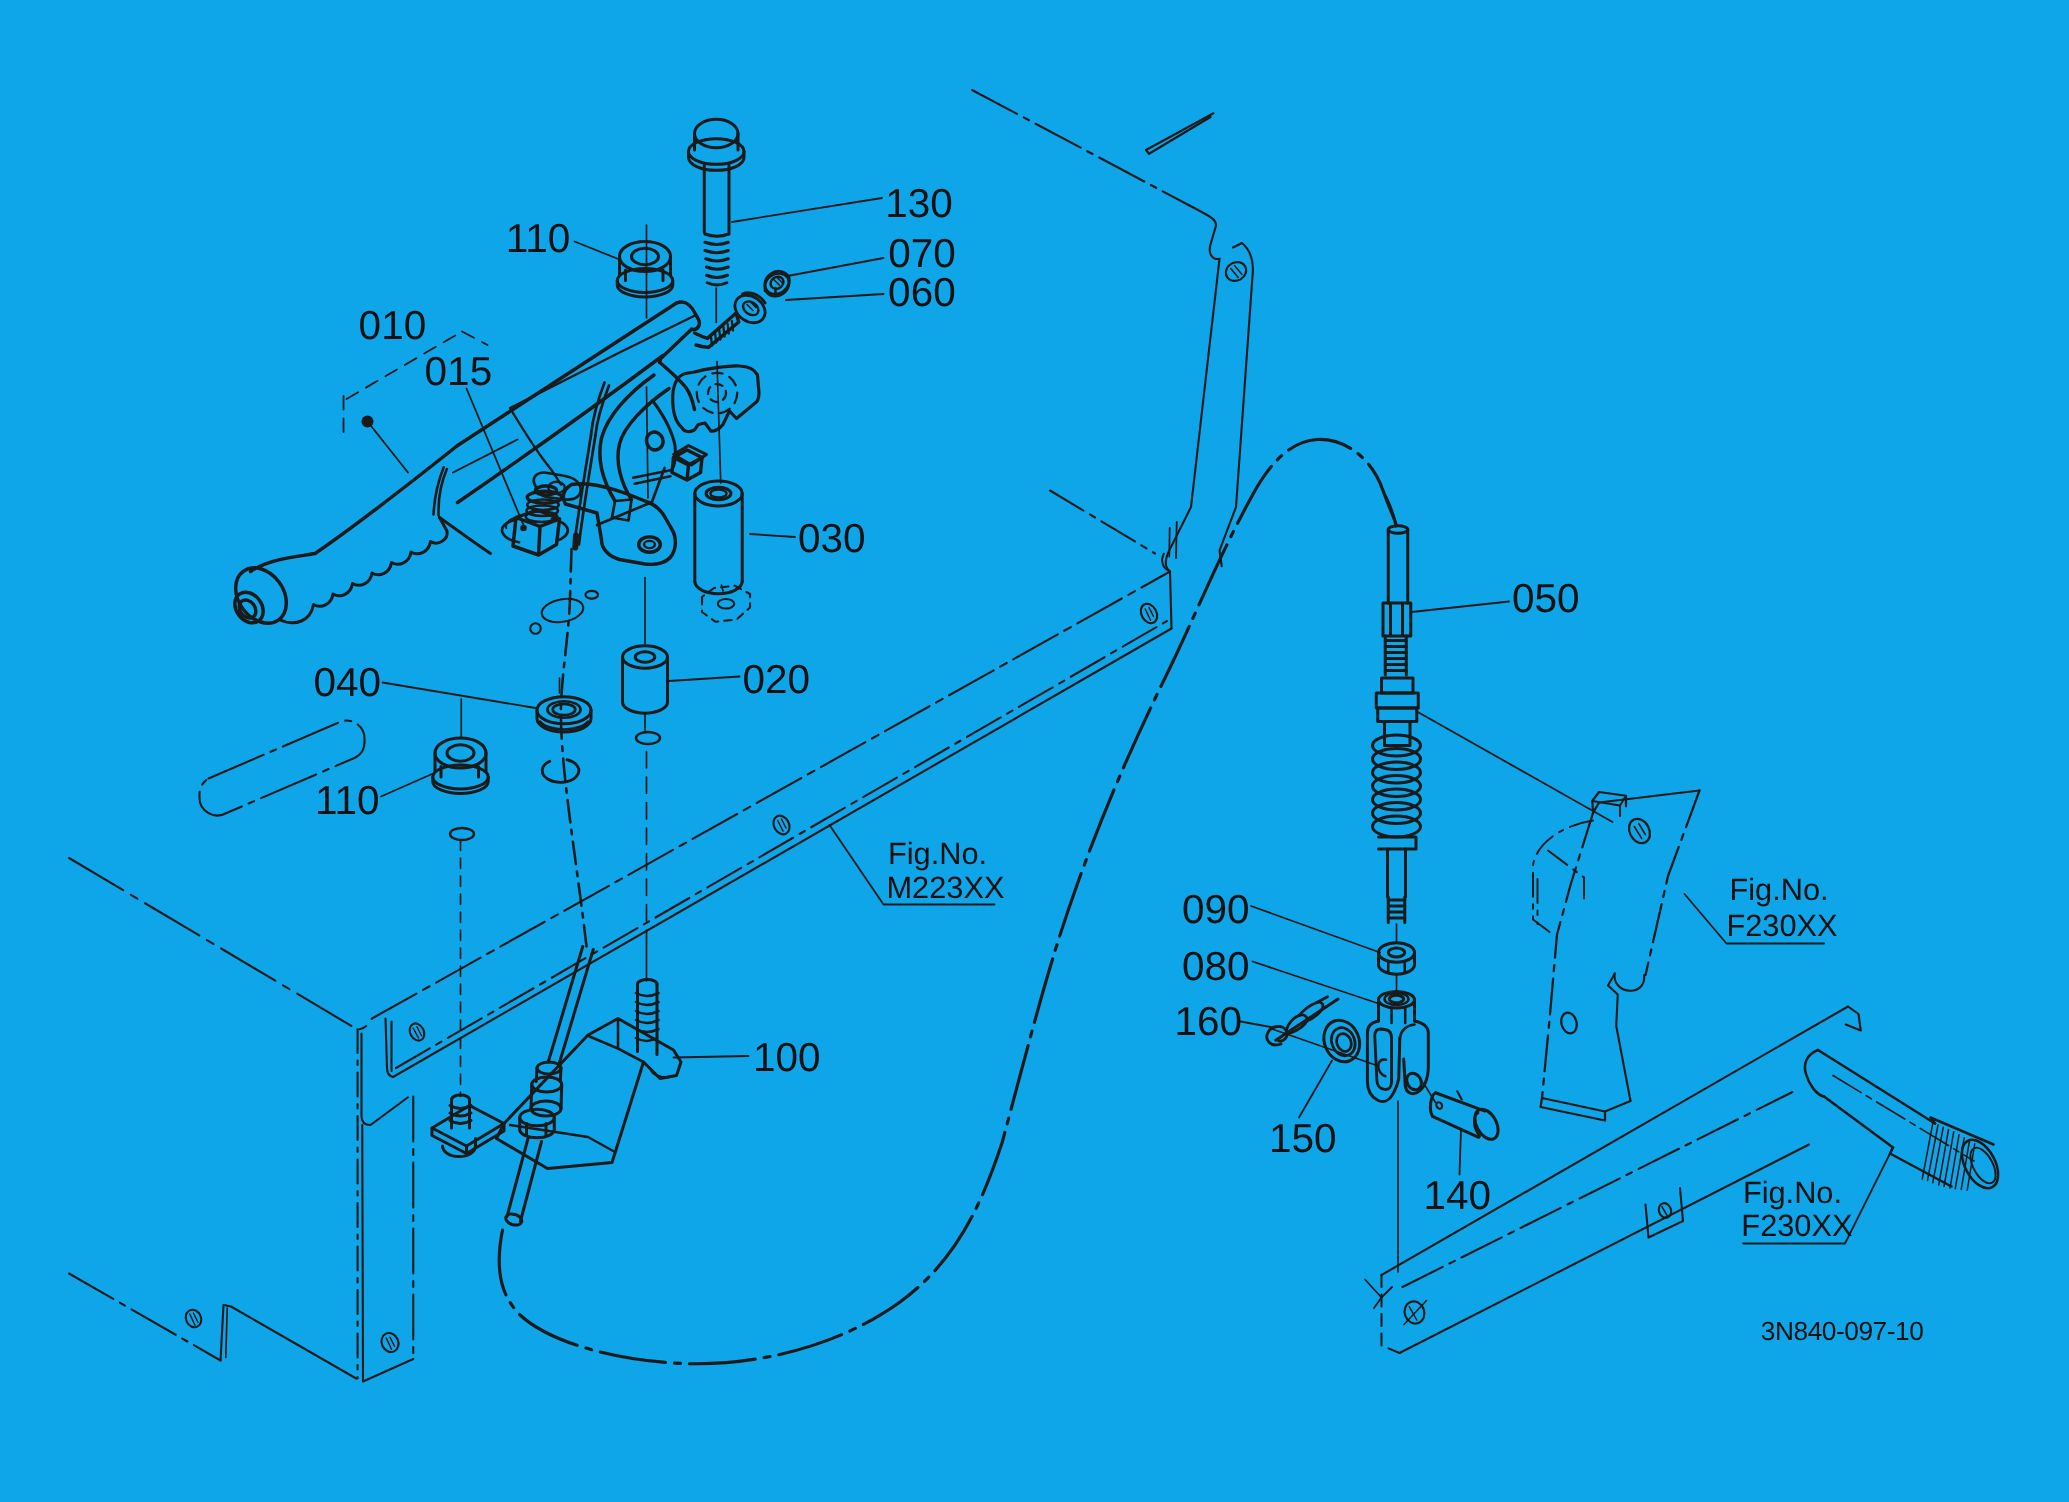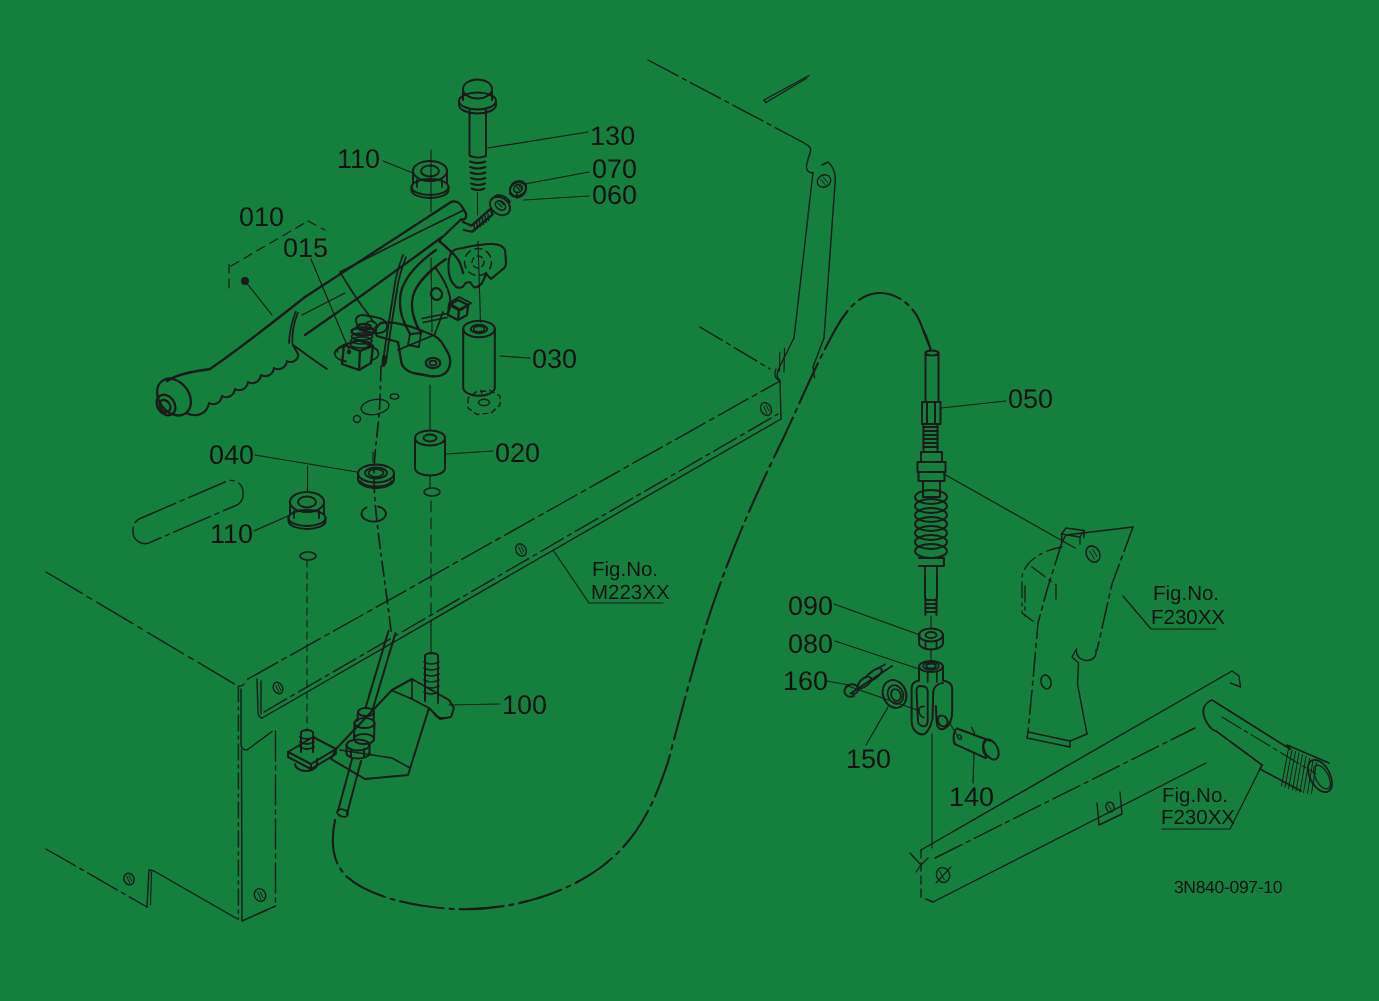--- a/index.html
+++ b/index.html
@@ -1,16 +1,16 @@
 <!DOCTYPE html>
 <html><head>
 <meta charset="utf-8">
 <style>
   html,body{margin:0;padding:0;background:#fff;-webkit-font-smoothing:antialiased;}
-  .wrap{width:1379px;height:1001px;position:relative;background:#15803d;overflow:hidden;transform:translateZ(0);}
+  .wrap{width:1379px;height:1001px;position:relative;background:#0ea5e9;overflow:hidden;transform:translateZ(0);}
   svg{position:absolute;left:0;top:0;}
   .lbl{font-family:"Liberation Sans",sans-serif;font-size:27px;fill:#111;}
   .fig{font-family:"Liberation Sans",sans-serif;font-size:20.5px;fill:#111;}
   .doc{font-family:"Liberation Sans",sans-serif;font-size:17.5px;fill:#111;letter-spacing:-0.3px;}
 </style>
 </head>
 <body>
 <div class="wrap">
 <svg width="1379" height="1001" viewBox="0 0 1379 1001" fill="none" stroke-linecap="round" stroke-linejoin="round" text-rendering="geometricPrecision">
 

